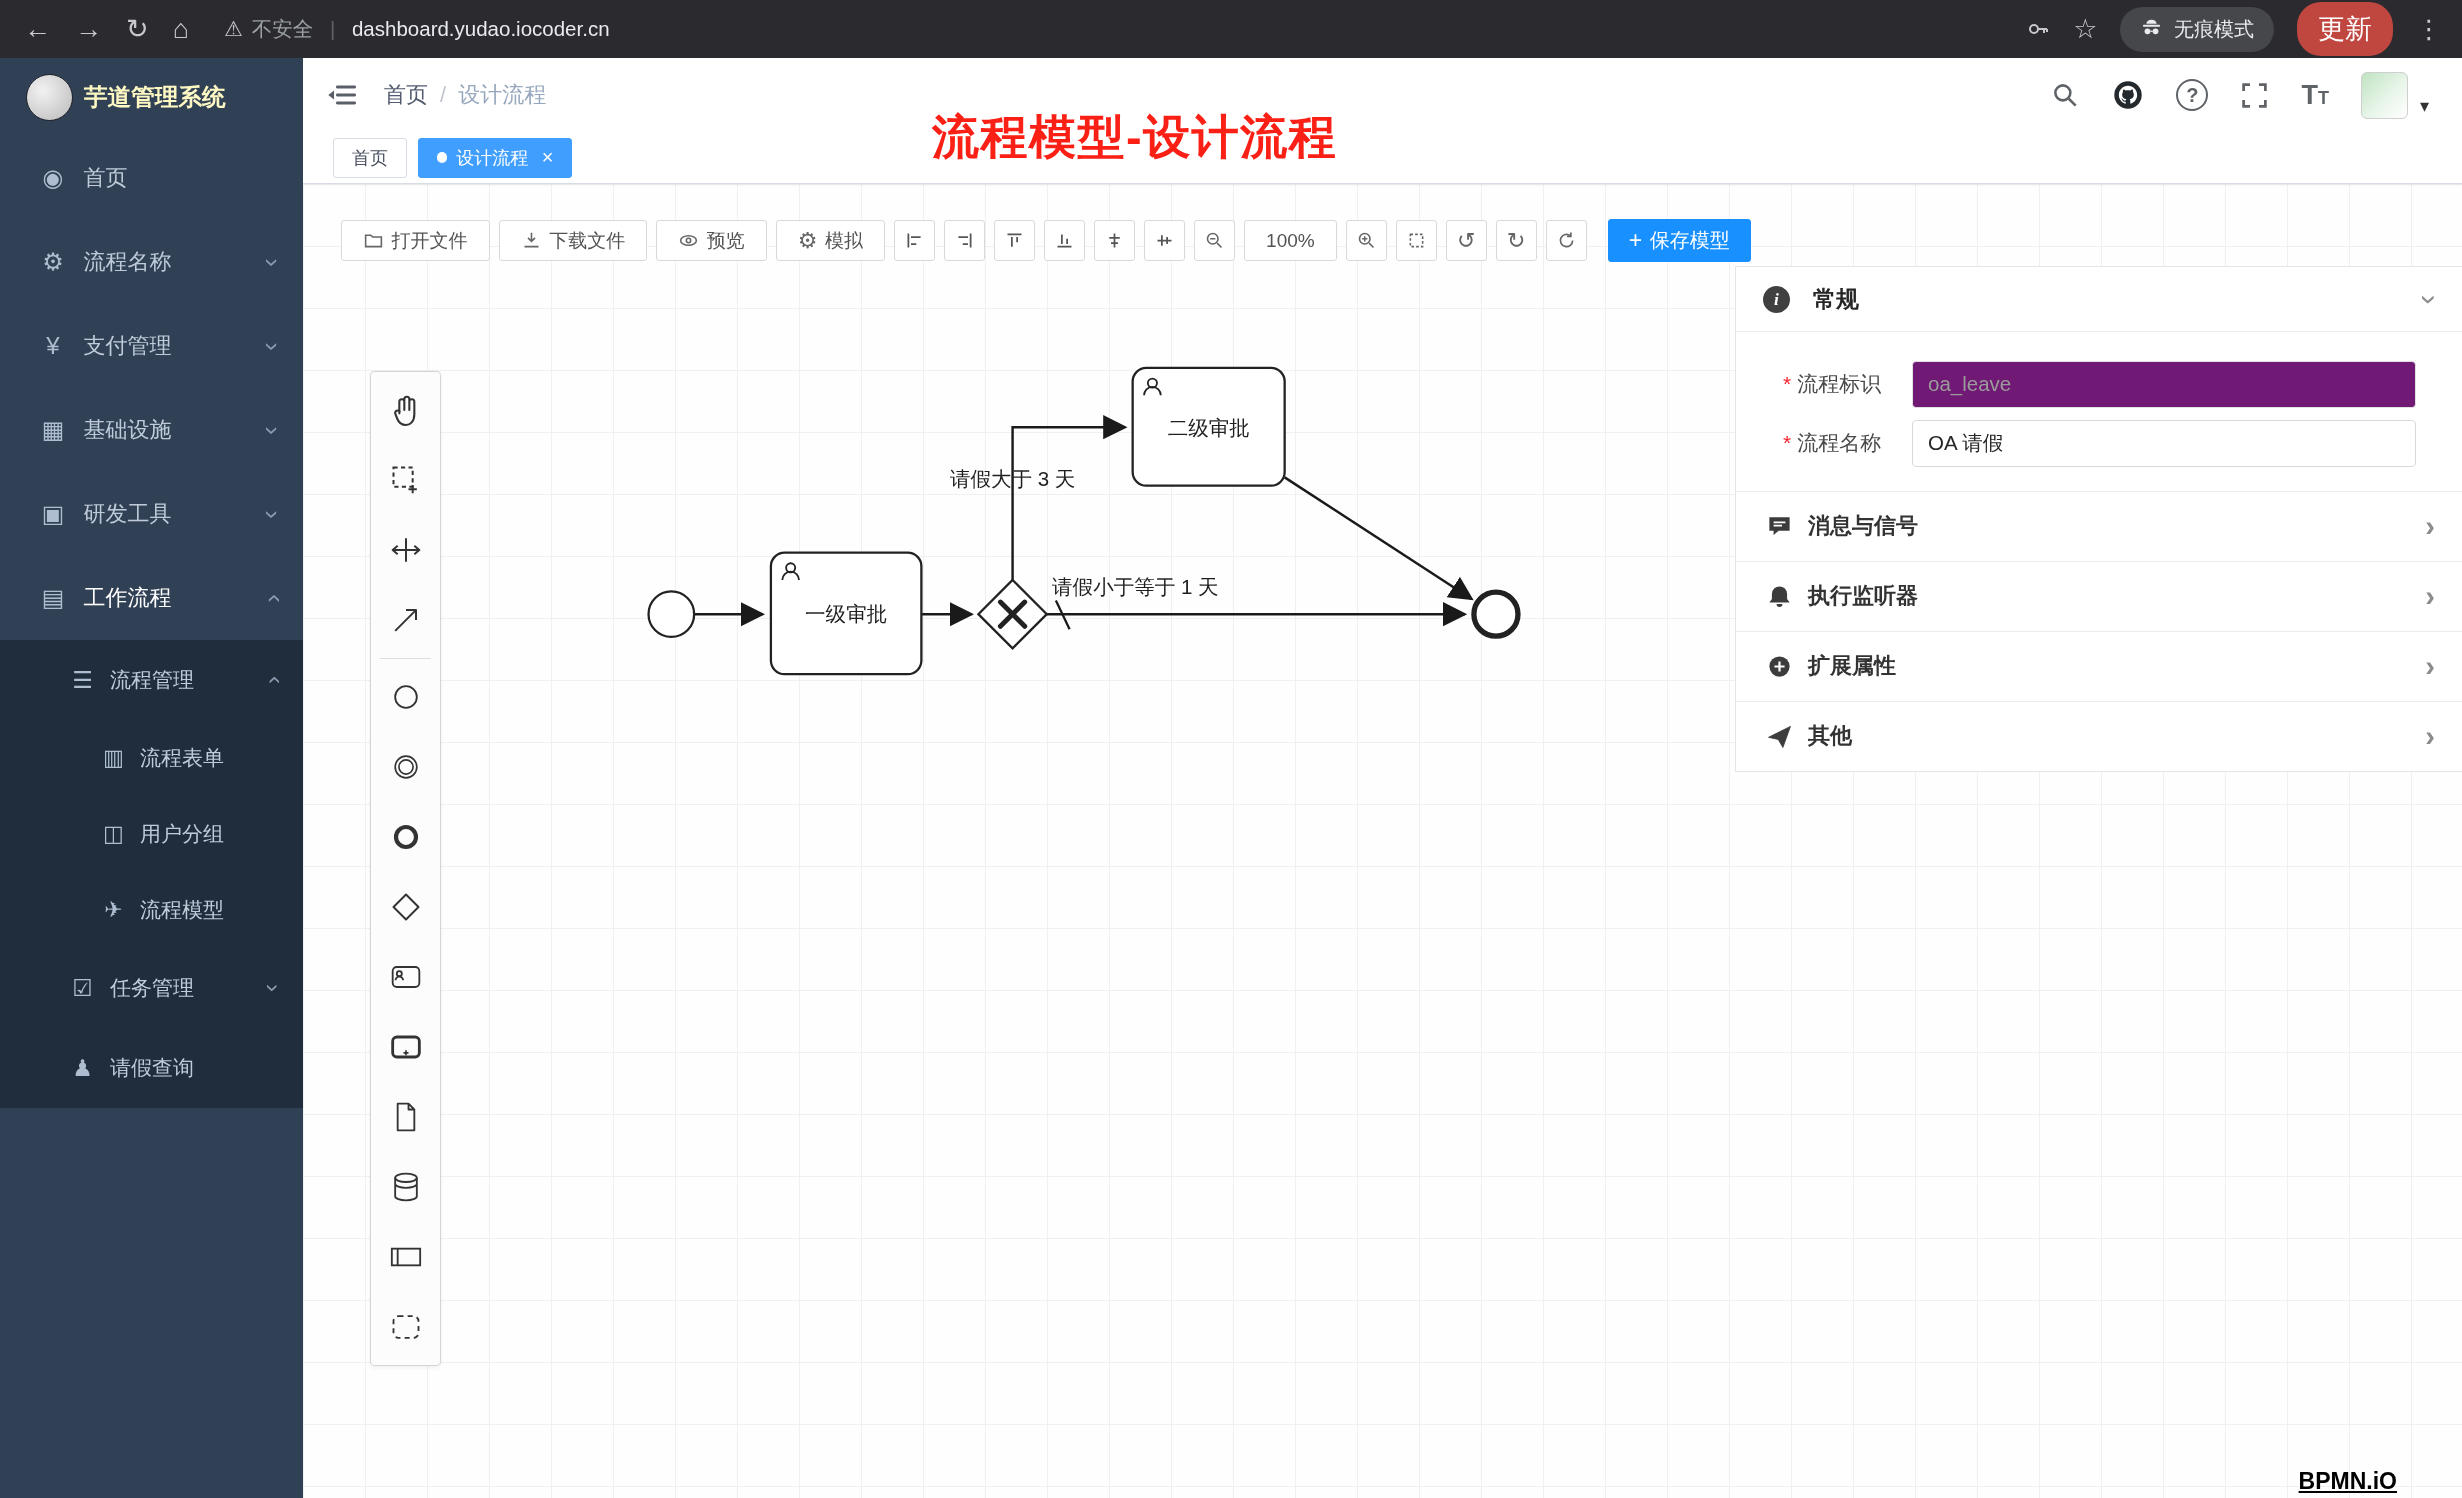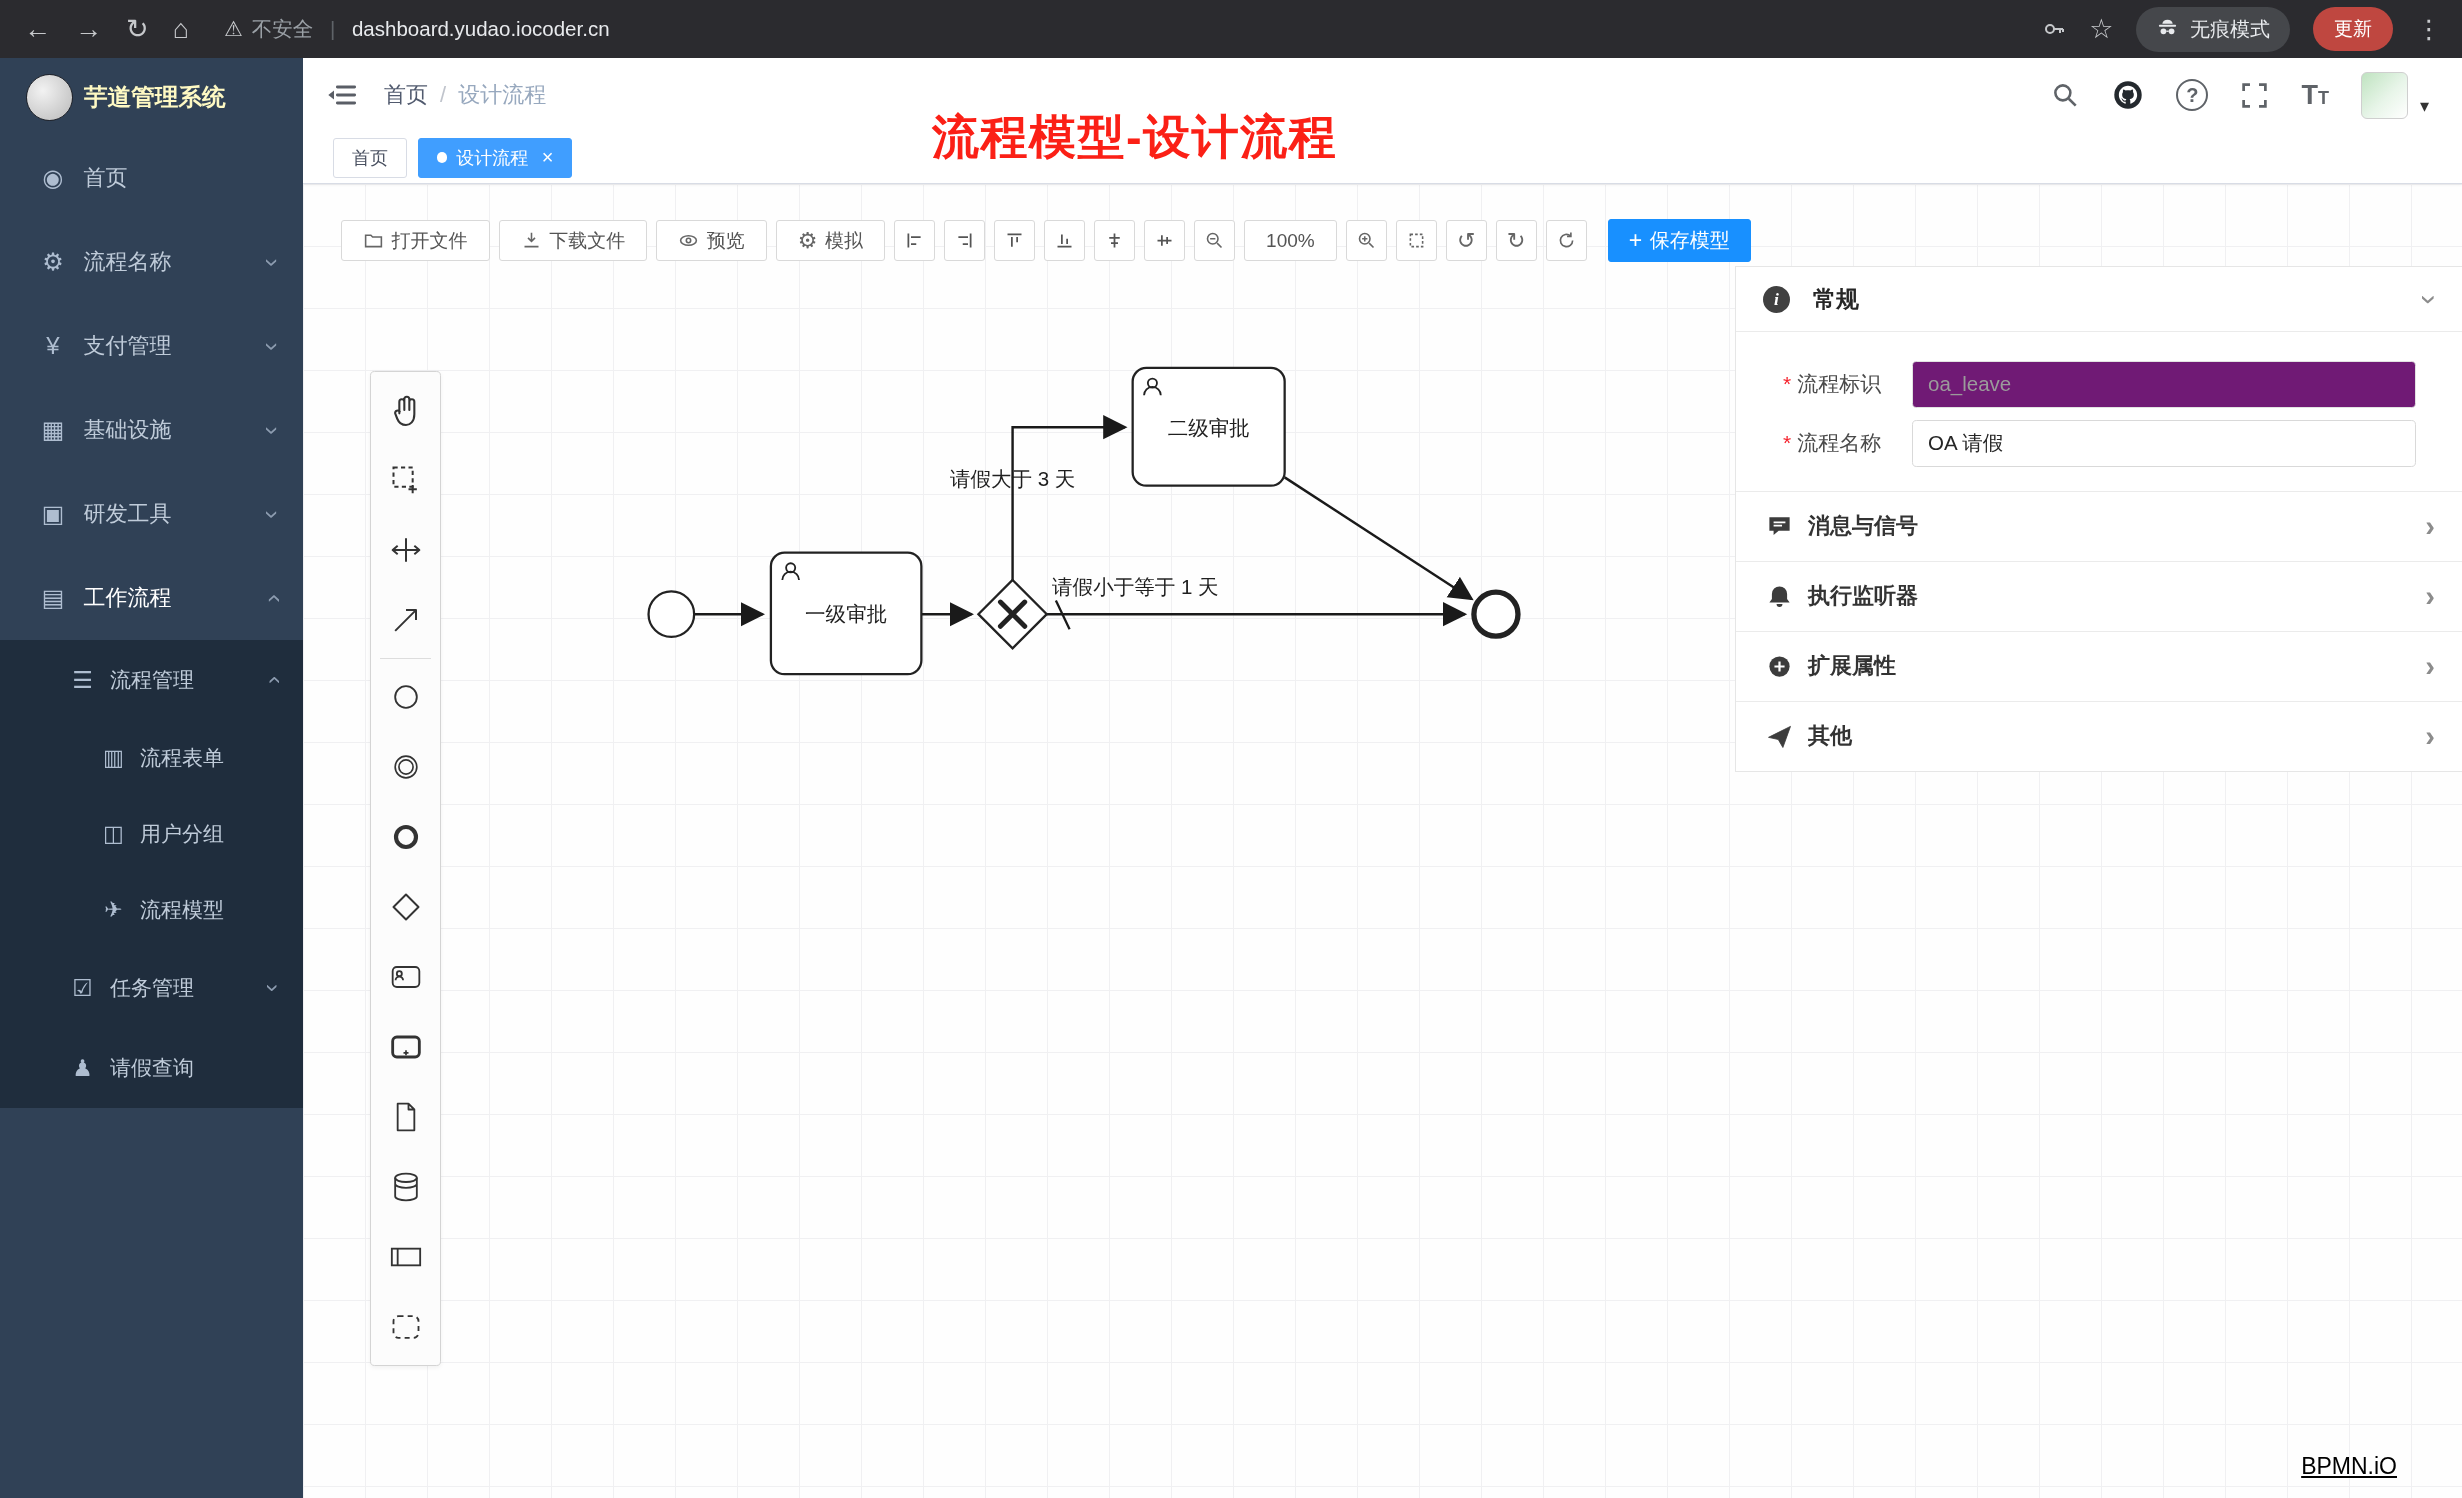--- a/index.html
+++ b/index.html
@@ -11,21 +11,21 @@
   .chrome { position:absolute; top:0; left:0; right:0; height:58px; background:#2b2b2f; display:flex; align-items:center; z-index:20; }
   .nav-ic { font-size:27px; color:#c6c8cb; margin-left:24px; cursor:default; }
   .omni { margin-left:35px; display:flex; align-items:center; font-size:20.5px; color:#9aa0a6; }
   .omni .warn { font-size:21px; margin-right:9px; color:#c6c8cb; }
   .omni .pipe { margin:0 16.7px; color:#5f6368; }
   .omni .host { color:#e8eaed; }
   .omni .path { color:#9aa0a6; }
   .chrome-right { margin-left:auto; display:flex; align-items:center; gap:23px; margin-right:20px; }
   .star { font-size:27px; color:#c6c8cb; }
   .incog { display:flex; align-items:flex-start; gap:10.6px; background:#45474b; border-radius:27px; padding:9px 20px; color:#e8eaed; font-size:20px; }
-  .update-pill { background:#bf4740; color:#fff; border-radius:24px; padding:9px 21px; font-size:19px; }
+  .update-pill { background:#bf4740; color:#fff; border-radius:24px; padding:9px 21px; font-size:27px; }
   .kebab { font-size:26px; color:#c6c8cb; }
 
   
   .sidebar { position:absolute; top:58px; left:0; width:303px; bottom:0; background:#304156; z-index:10; }
   .logo-row { height:78px; display:flex; align-items:center; padding-left:26px; }
   .logo-img { width:47px; height:47px; border-radius:50%; background:radial-gradient(circle at 35% 35%, #f2f2f2, #b9b9b9); border:0.8px solid #20232a; }
   .logo-title { color:#fef9c3; font-size:23.6px; font-weight:700; margin-left:11px; }
   .m-item { height:84px; display:flex; align-items:center; padding:0 27px 0 33px; color:#bfcbd9; font-size:22px; position:relative; cursor:pointer; }
   .m-item .mi { width:40px; font-size:24px; margin-right:10.6px; color:#aebdd0; text-align:center; }
   .m-item .chev { position:absolute; right:26px; font-size:26px; color:#8d9cb0; }
@@ -96,21 +96,21 @@
   .field-row { display:flex; align-items:center; margin:12px 0; }
   .field-label { width:129px; font-size:21px; color:#4a4a4a; display:flex; align-items:center; }
   .req { color:#f5222d; margin-right:6px; font-size:21px; }
   .field-input { flex:1; height:47px; border:0.8px solid #d9d9d9; border-radius:4.6px; padding:0 15px; font-size:20.5px; color:#262626; background:#fff; outline:none; font-family:inherit; }
   .field-input.disabled { background:#701a75; color:#9b9b9b; border-color:#e2e2e2; }
   .props-section { height:70px; display:flex; align-items:center; padding:0 27px; border-top:0.8px solid #ebebeb; font-size:22px; font-weight:600; color:#333; cursor:pointer; }
   .sec-icon { width:33px; margin-right:12px; display:flex; justify-content:center; align-items:center; }
   .props-section .chevR { margin-left:auto; }
 
   
-  .watermark { position:absolute; right:65px; bottom:18px; font-size:23px; font-weight:400; color:#000; text-decoration:underline; z-index:4; cursor:pointer; }
+  .watermark { position:absolute; right:65px; bottom:3px; font-size:23px; font-weight:700; color:#000; text-decoration:underline; z-index:4; cursor:pointer; }
 </style>
 </head>
 <body>
 
 <div class="page">
 
   <div class="chrome">
     <span class="nav-ic">←</span>
     <span class="nav-ic">→</span>
     <span class="nav-ic">↻</span>

